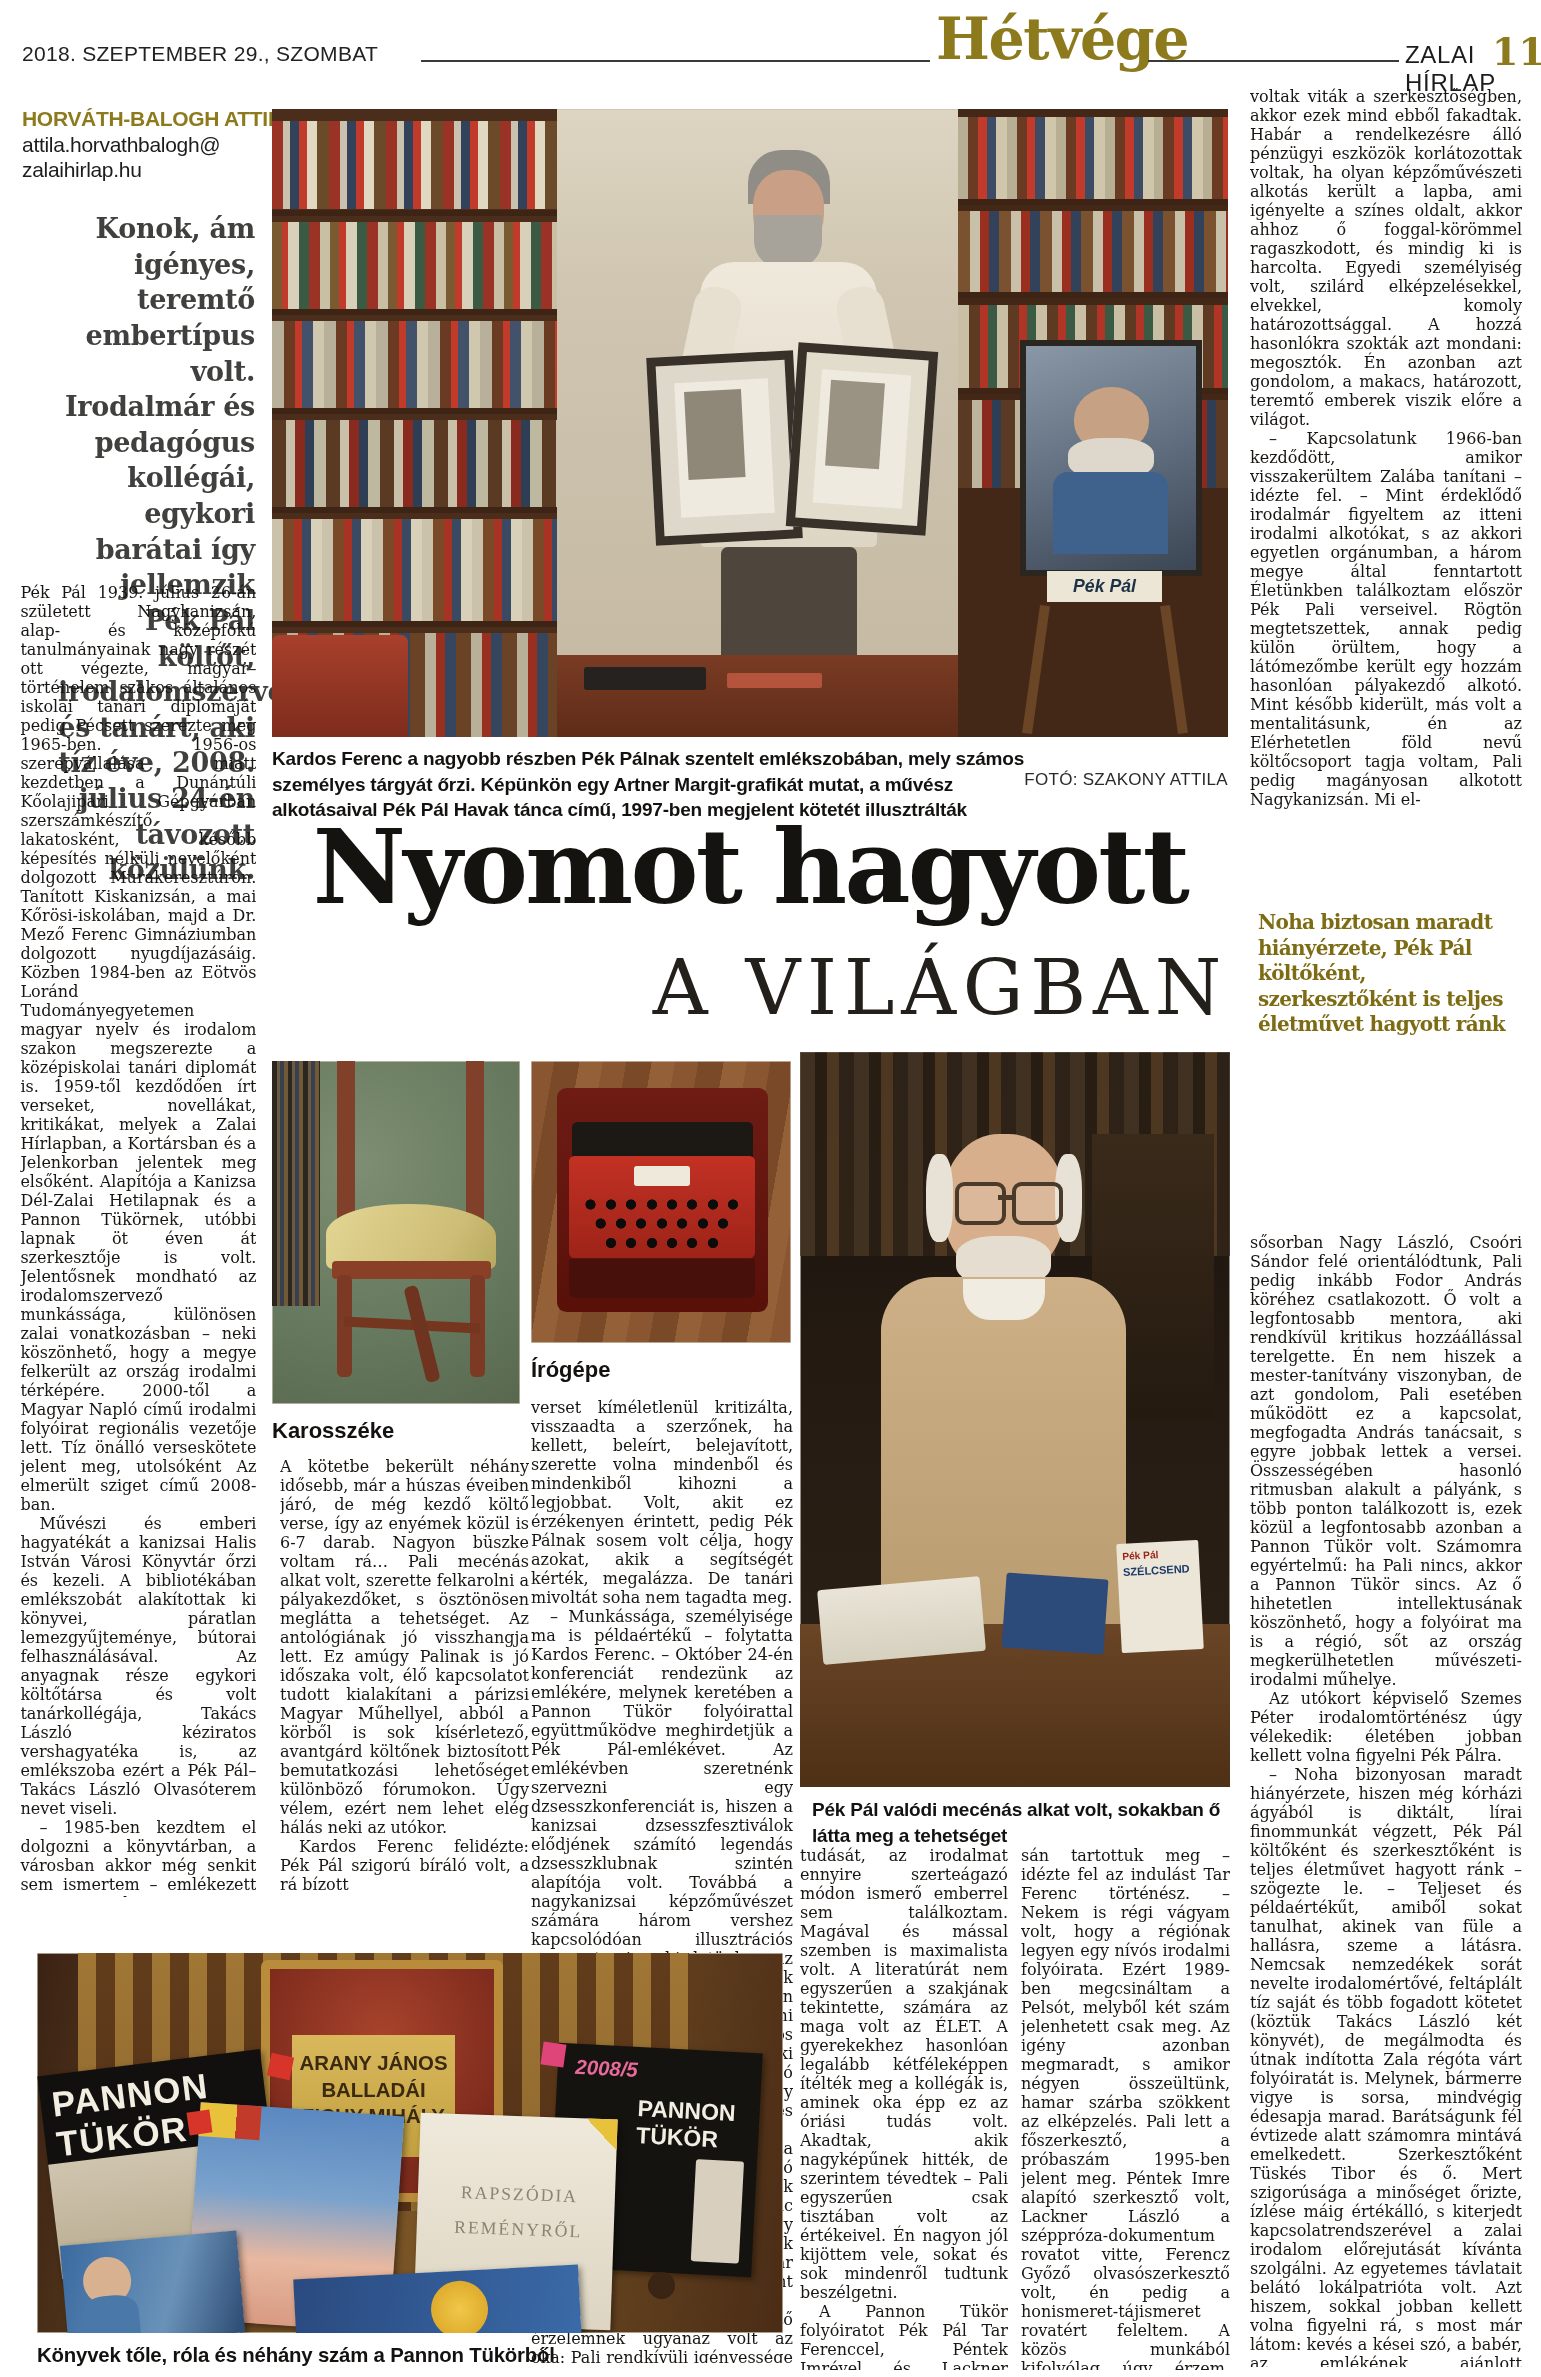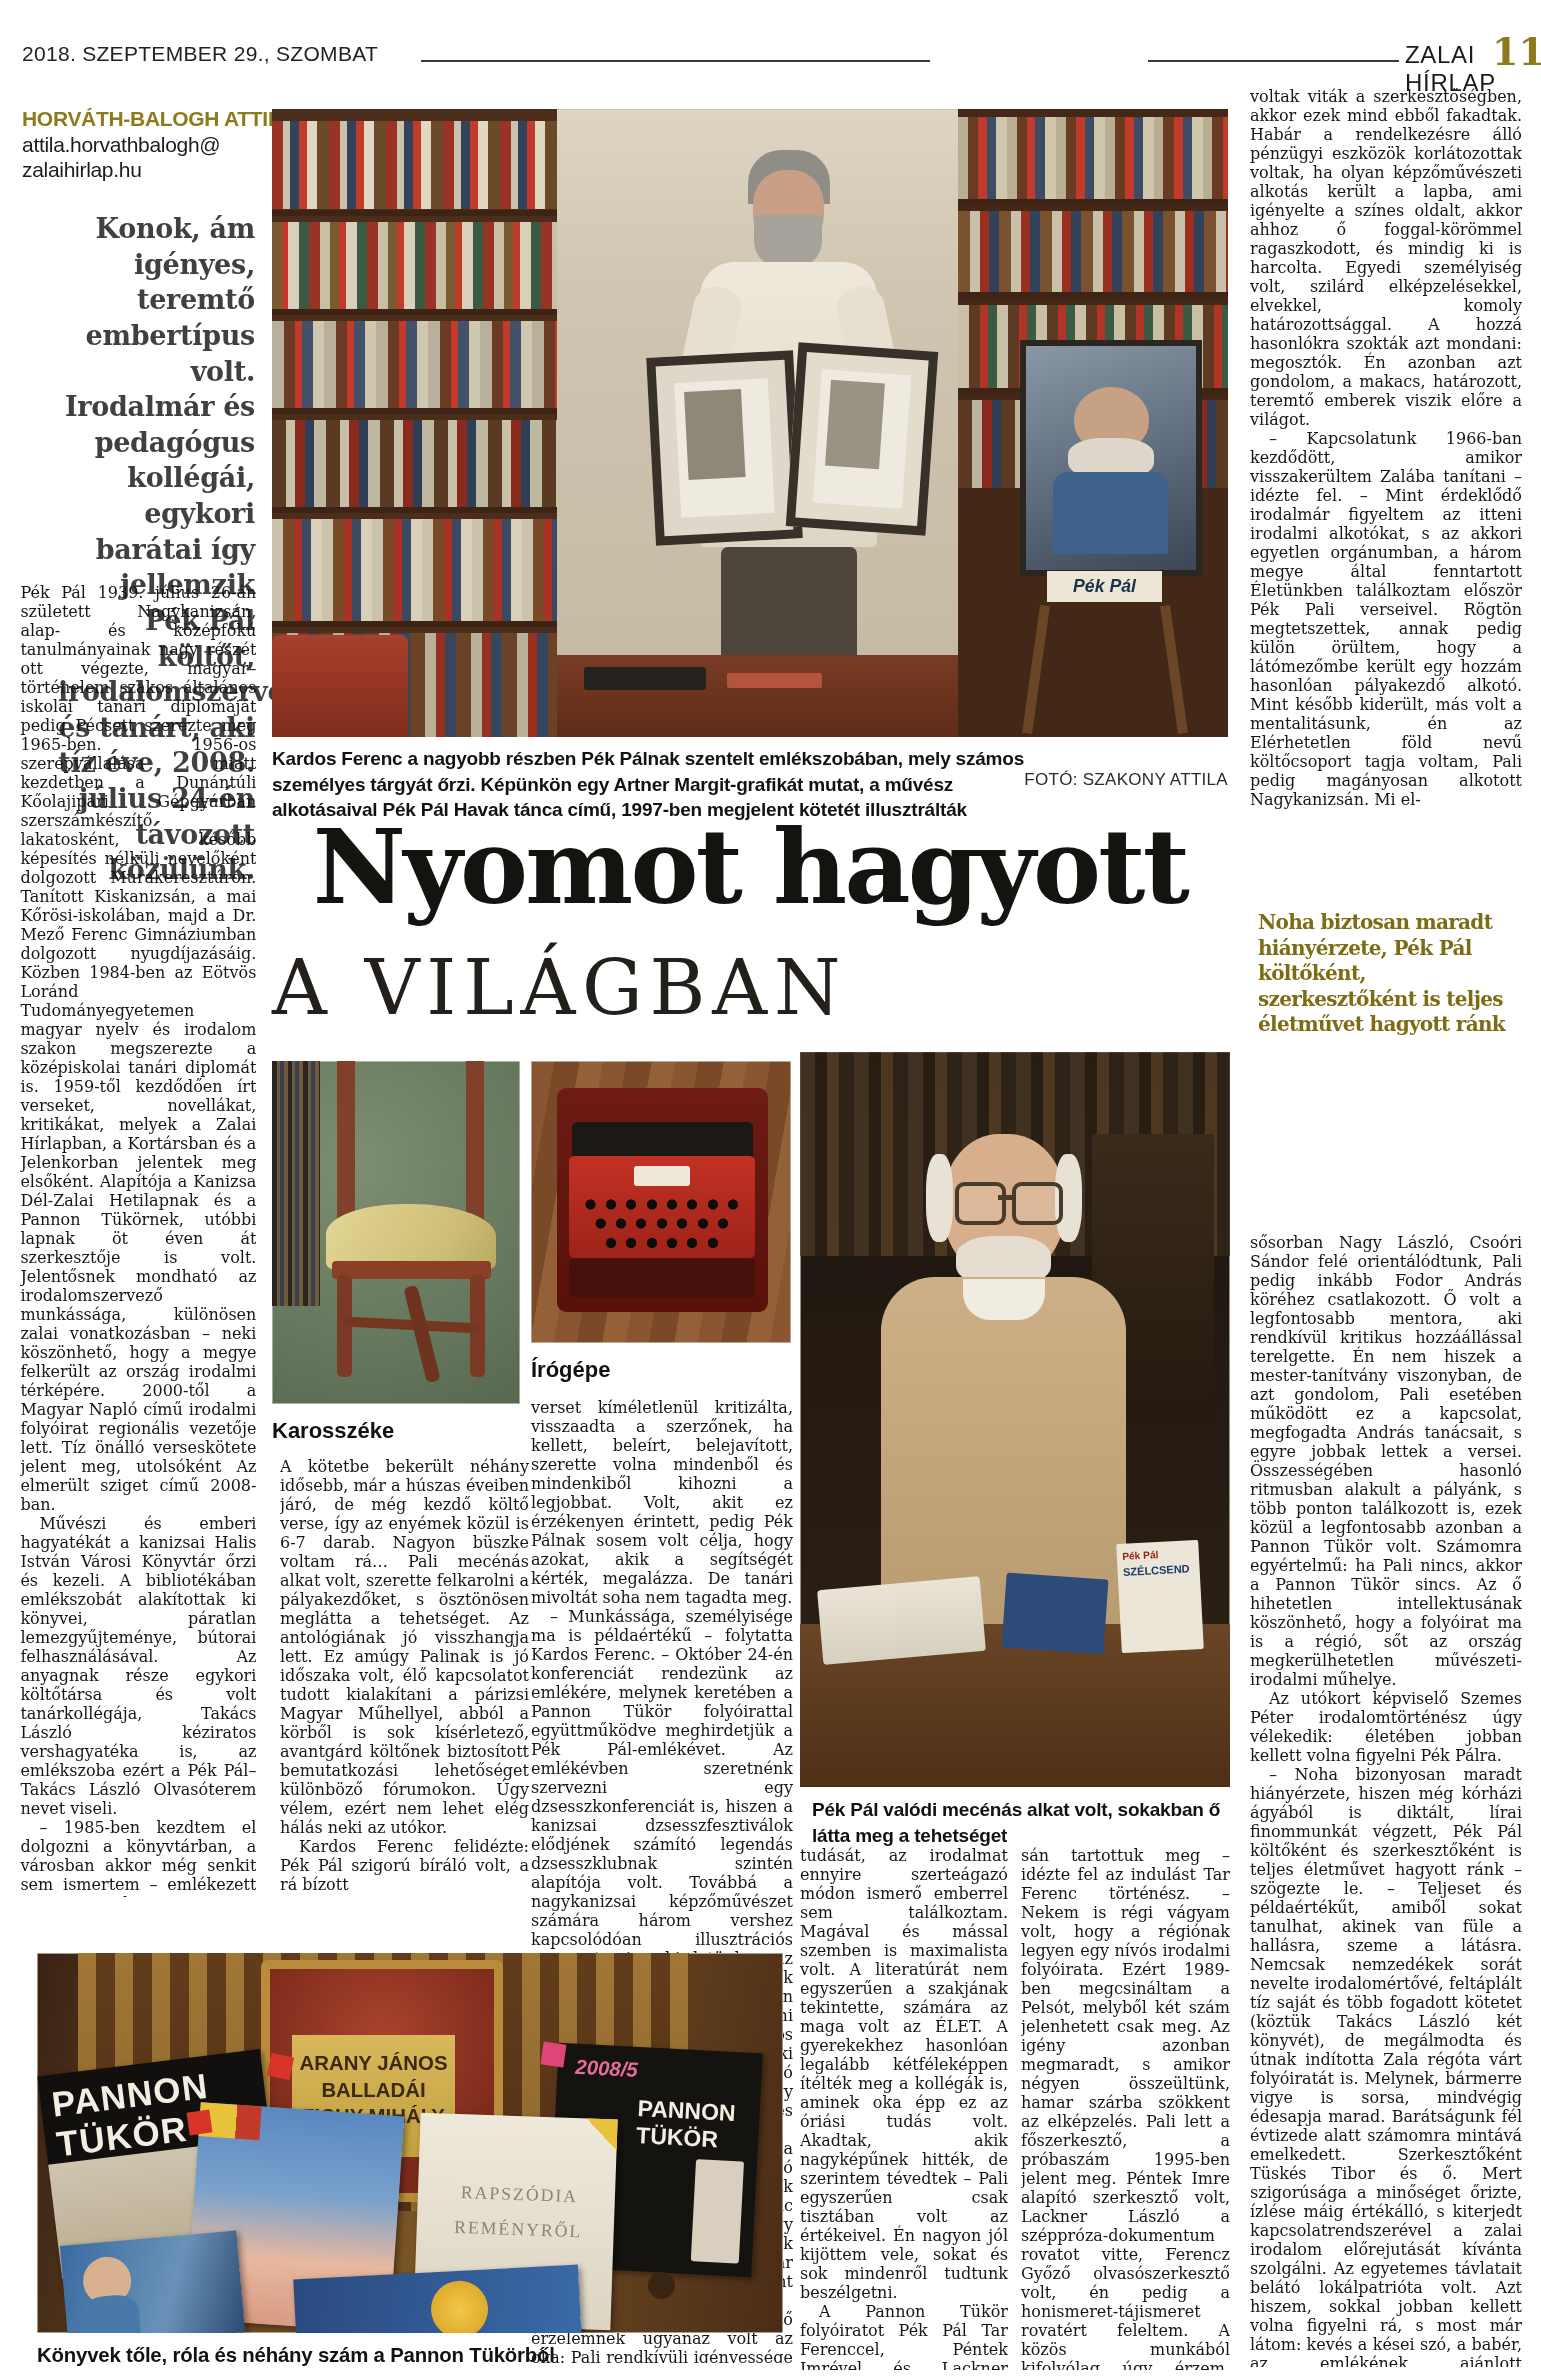--- a/index.html
+++ b/index.html
@@ -19,21 +19,21 @@
   
   .lead{font-size:27px;line-height:1.32;color:#40403e;text-align:right;font-weight:bold;
         font-family:"DejaVu Serif",serif;letter-spacing:-0.3px;}
   
   .body-col{font-size:16px;line-height:19px;text-align:justify;overflow:hidden;}
   .body-col p{margin:0;}
   .body-col p.ind{text-indent:19px;}
   
   .headline1{font-size:102px;font-weight:bold;letter-spacing:-2.7px;text-align:center;
              font-family:"DejaVu Serif",serif;color:#151310;white-space:nowrap;}
-  .headline2{font-size:76px;font-weight:400;letter-spacing:6.8px;text-align:left;
+  .headline2{font-size:76px;font-weight:400;letter-spacing:6.8px;text-align:right;
              font-family:"DejaVu Serif",serif;color:#23201c;white-space:nowrap;}
   
   .cap{font-size:19px;font-weight:bold;line-height:1.35;color:#141210;letter-spacing:-0.2px;}
   .cap-credit{font-weight:400;font-size:17px;letter-spacing:0.3px;color:#2a2a2a;float:right;margin-top:23px;}
   .cap-label{font-size:22px;font-weight:bold;color:#141210;}
   
   .pull{font-size:20px;line-height:1.28;font-weight:bold;color:#7d6c14;
         font-family:"DejaVu Serif",serif;letter-spacing:-0.7px;}
   
   .photo{position:absolute;overflow:hidden;background:#887f6e;box-shadow:0 0 0 0.7px #c9c2b2 inset;}
@@ -41,20 +41,21 @@
   .board{position:absolute;left:0;right:0;height:6.1px;background:#3d2415;}
   .lbl{position:absolute;font-family:"Liberation Sans",sans-serif;}
 </style>
 </head>
 <body>
 
 <div id="page">
 
   <div class="abs sans hdr-date" style="left:22px;top:42px;">2018. SZEPTEMBER 29., SZOMBAT</div>
   <div class="abs hdr-rule" style="left:421px;top:60px;width:509px;"></div>
+  <div class="abs hdr-section" style="left:936px;top:5.4px;">Hétvége</div>
   <div class="abs hdr-rule" style="left:1148px;top:60px;width:251px;"></div>
   <div class="abs sans hdr-mast" style="left:1405px;top:41px;">ZALAI HÍRLAP</div>
   <div class="abs hdr-page" style="left:1492px;top:28.5px;">11</div>
 
   <div class="abs sans by-name" style="left:22px;top:107px;">HORVÁTH-BALOGH ATTILA</div>
   <div class="abs sans by-mail" style="left:22px;top:133px;">attila.horvathbalogh@</div>
   <div class="abs sans by-mail" style="left:22px;top:158px;">zalaihirlap.hu</div>
 
   <div class="abs lead" style="left:58px;top:211px;width:197px;">Konok, ám igényes, teremtő embertípus volt. Irodalmár és pedagógus kollégái, egykori barátai így jellemzik Pék Pál költőt, irodalomszervezőt és tanárt, aki tíz éve, 2008. július 24-én távozott közülünk.</div>
 

